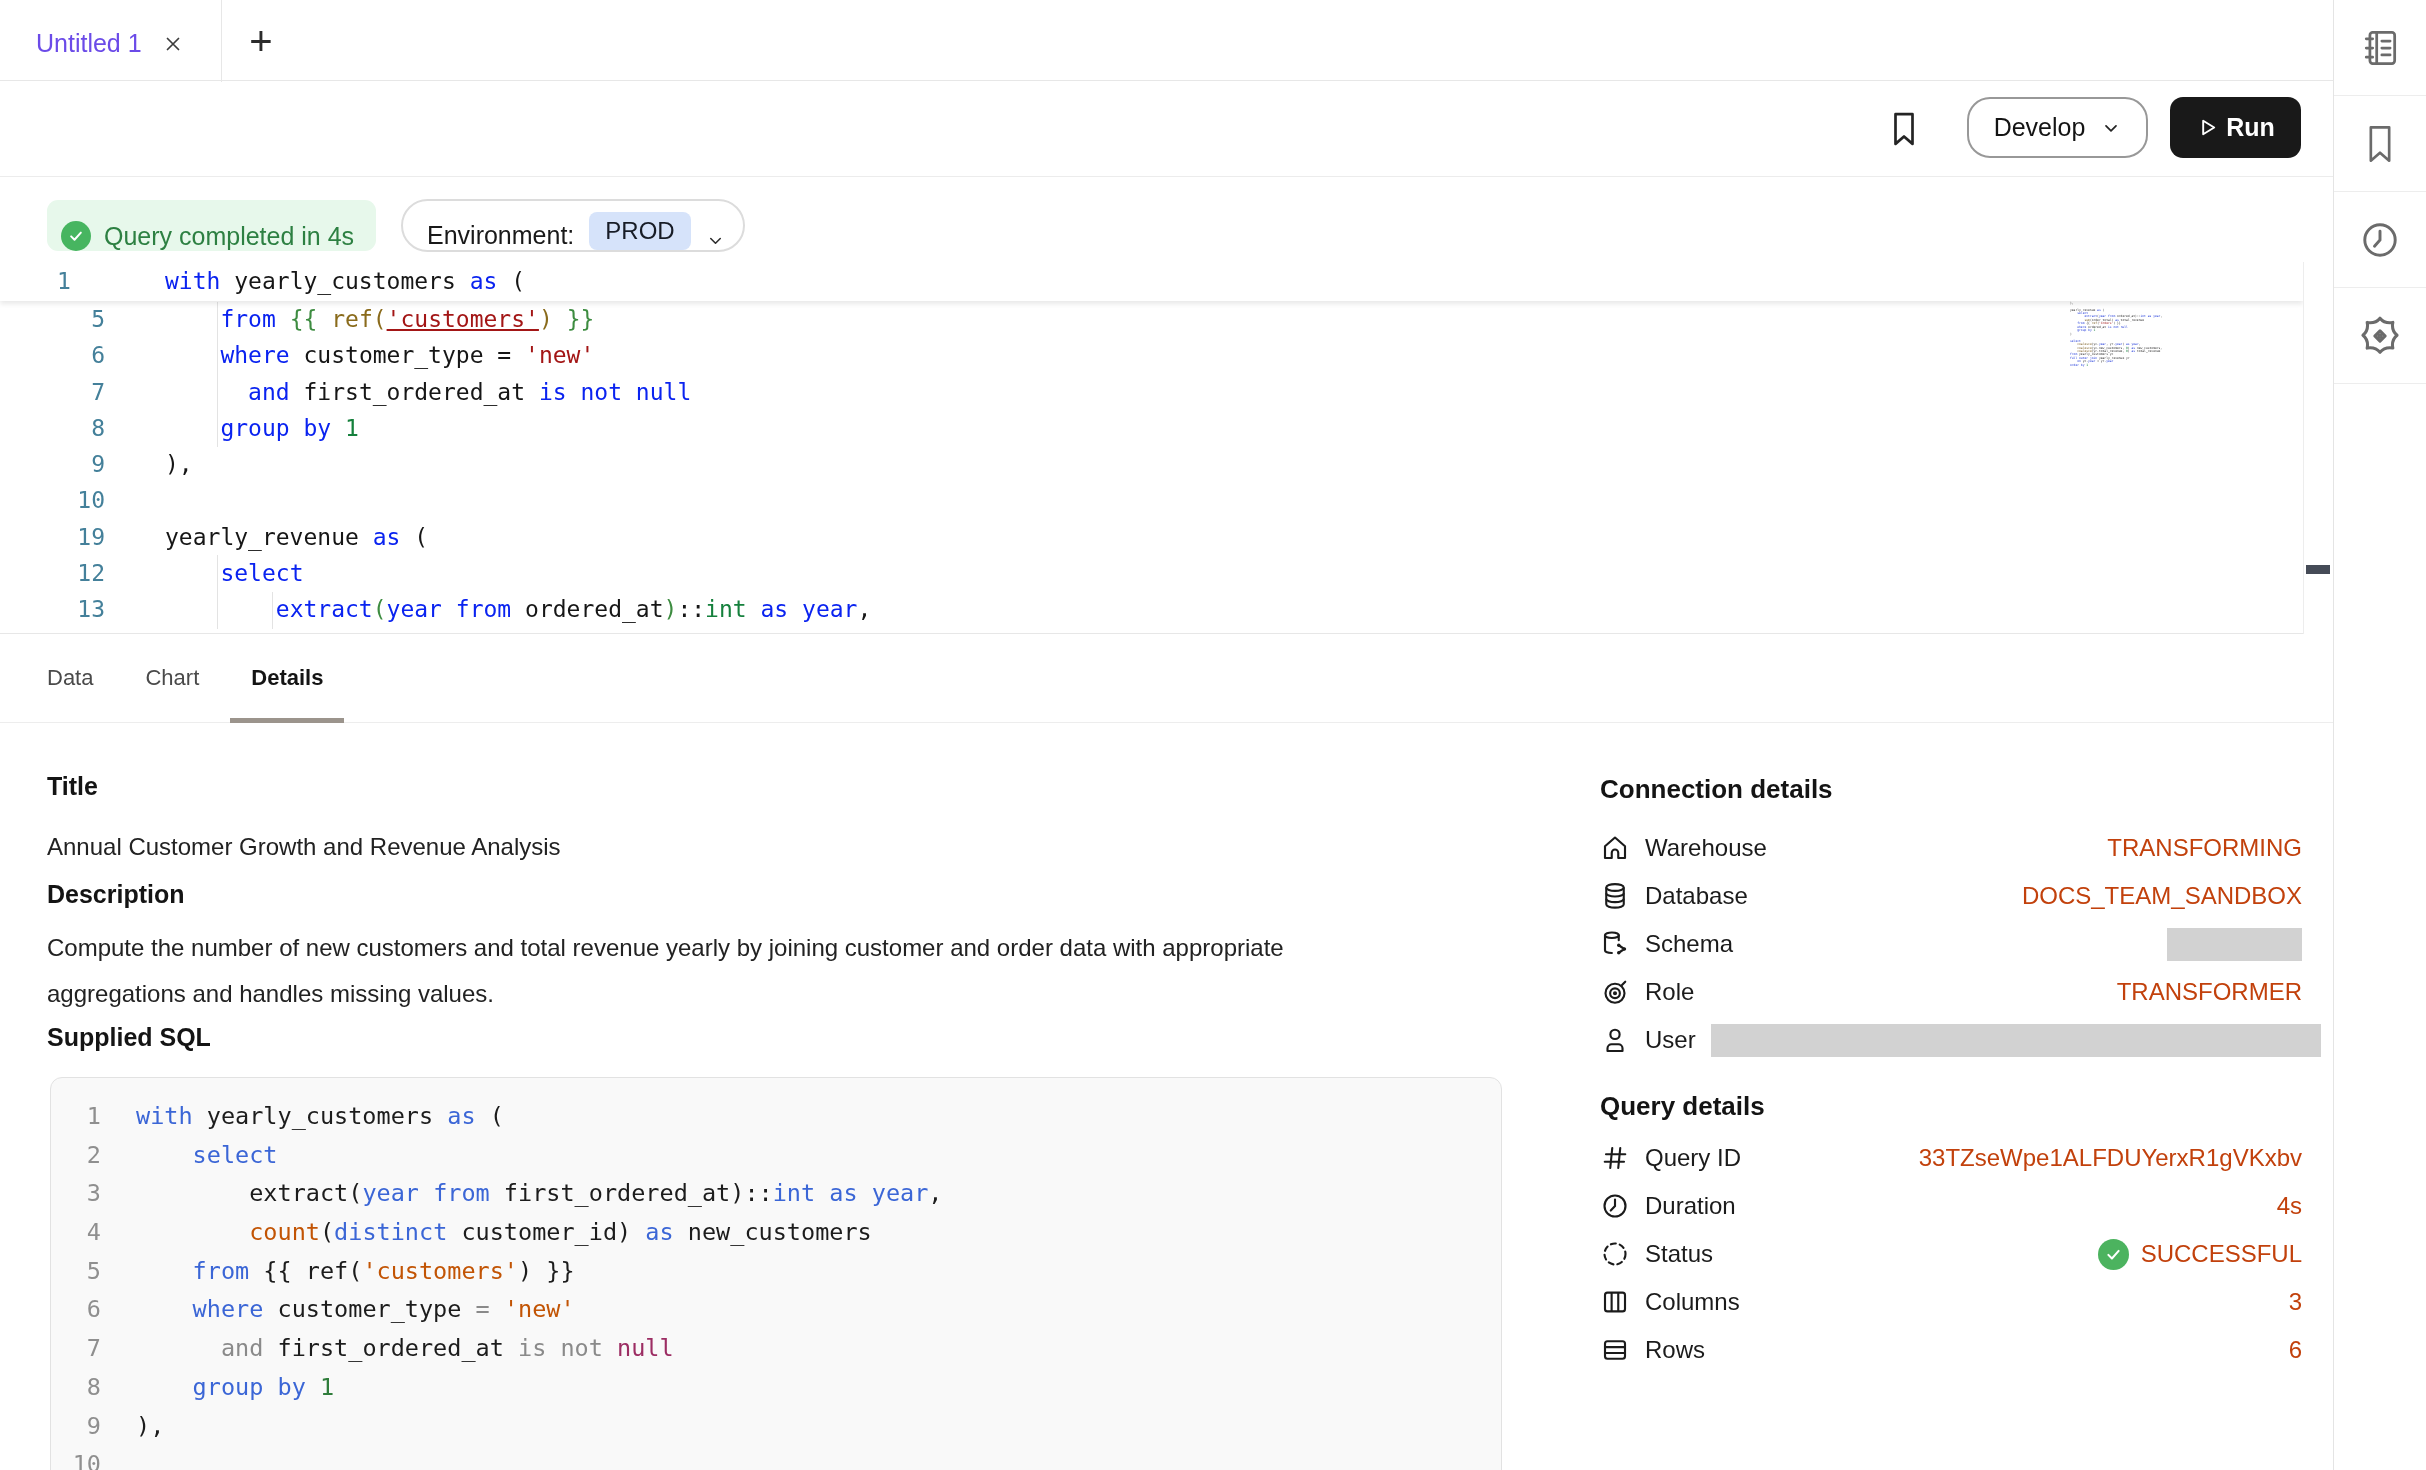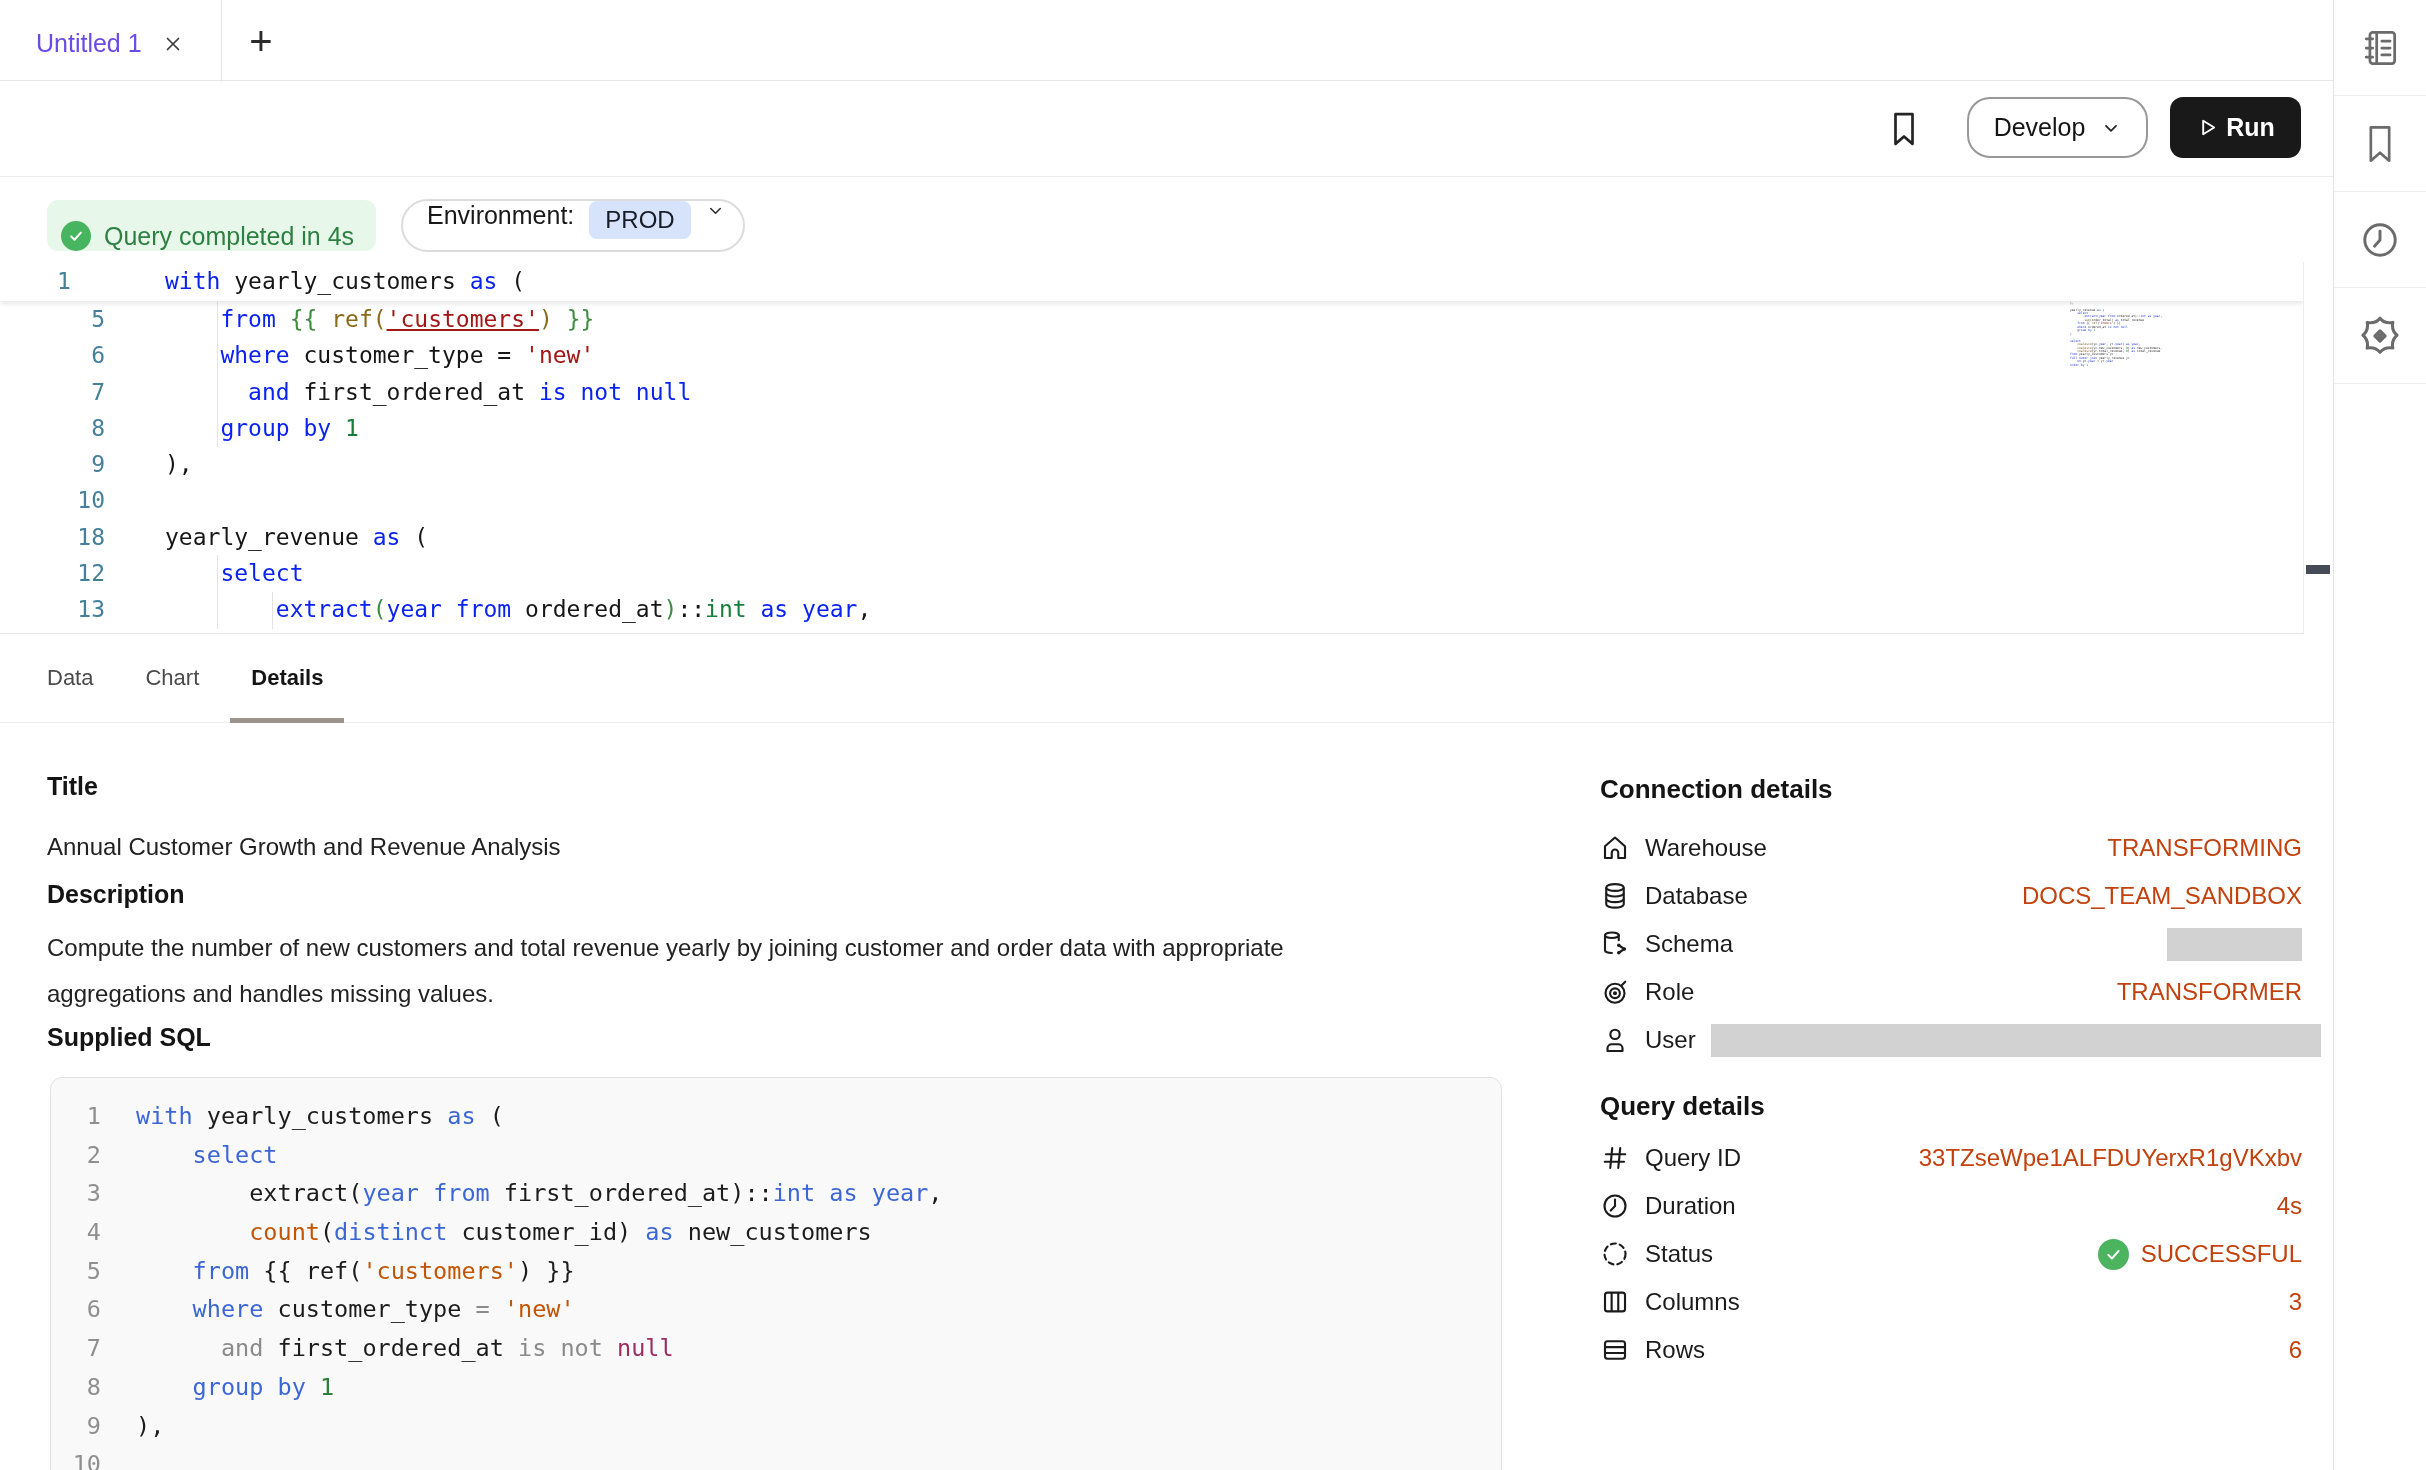--- a/index.html
+++ b/index.html
@@ -22,21 +22,21 @@
                  display:flex; align-items:center; justify-content:center; gap:16px; font-size:25px; color:#141414; background:#fff; cursor:pointer; }
   .run-btn { position:absolute; left:2170px; top:15px; width:131px; height:61px; background:#191919; border-radius:13px; color:#fff;
              display:flex; align-items:center; justify-content:center; gap:7px; font-size:25px; font-weight:600; cursor:pointer; }
 
   
   .query-pill { position:absolute; left:47px; top:200px; height:51px; background:#e7f8eb; border-radius:11px;
                 display:flex; align-items:flex-end; gap:13px; padding:0 22px 0 14px; }
   .check-circle { width:30px; height:30px; border-radius:50%; background:#47b560; display:flex; align-items:center; justify-content:center; flex:none; }
   .query-pill-text { color:#2d8042; font-size:25px; font-weight:500; }
   .env-pill { position:absolute; left:401px; top:199px; height:53px; background:#fff; border:2px solid #dcdcdc; border-radius:27px;
-              display:flex; align-items:flex-start; gap:15px; padding:0 18px 0 24px; cursor:pointer; }
+              display:flex; align-items:flex-end; gap:15px; padding:0 18px 0 24px; cursor:pointer; }
   .env-label { font-size:25px; color:#191919; }
   .env-chip { background:#d6e3fa; border-radius:8px; padding:5px 16px; font-size:24px; color:#171c26; }
 
   
   .editor { position:absolute; left:0; top:262px; width:2303px; height:372px; border-bottom:1px solid #e7e7e7;
             font-family:"DejaVu Sans Mono", monospace; font-size:23px; background:#fff; overflow:hidden; }
   .ed-row { display:flex; height:36.3px; line-height:36.3px; white-space:pre; }
   .ed-row.sticky { height:39px; line-height:39px; position:relative; z-index:2; background:#fff;
                    box-shadow:0 3px 5px rgba(0,0,0,.09); }
   .ed-gut { width:105px; flex:none; text-align:right; color:#44809a; }
@@ -165,21 +165,21 @@
 
   <div class="editor theme-editor">
     <div class="ed-row sticky" id="sticky-row"><span class="ed-gut left">1</span><span class="ed-code"><span class="tk-k">with</span><span class="tk-p"> yearly_customers </span><span class="tk-k">as</span><span class="tk-p"> (</span></span></div>
     <div id="editor-lines">
         <div class="ed-row"><span class="ed-gut">5</span><span class="ed-code"><span class="tk-p">    </span><span class="tk-k">from</span><span class="tk-p"> </span><span class="tk-j">{{</span><span class="tk-p"> </span><span class="tk-f">ref(</span><span class="tk-su">'customers'</span><span class="tk-f">)</span><span class="tk-p"> </span><span class="tk-j">}}</span></span></div>
         <div class="ed-row"><span class="ed-gut">6</span><span class="ed-code"><span class="tk-p">    </span><span class="tk-k">where</span><span class="tk-p"> customer_type = </span><span class="tk-s">'new'</span></span></div>
         <div class="ed-row"><span class="ed-gut">7</span><span class="ed-code"><span class="tk-p">      </span><span class="tk-k">and</span><span class="tk-p"> first_ordered_at </span><span class="tk-k">is</span><span class="tk-p"> </span><span class="tk-k">not</span><span class="tk-p"> </span><span class="tk-k">null</span></span></div>
         <div class="ed-row"><span class="ed-gut">8</span><span class="ed-code"><span class="tk-p">    </span><span class="tk-k">group</span><span class="tk-p"> </span><span class="tk-k">by</span><span class="tk-p"> </span><span class="tk-n">1</span></span></div>
         <div class="ed-row"><span class="ed-gut">9</span><span class="ed-code"><span class="tk-p">),</span></span></div>
         <div class="ed-row"><span class="ed-gut">10</span><span class="ed-code"></span></div>
-        <div class="ed-row"><span class="ed-gut">18</span><span class="ed-code"><span class="tk-p">yearly_revenue </span><span class="tk-k">as</span><span class="tk-p"> (</span></span></div>
+        <div class="ed-row"><span class="ed-gut">19</span><span class="ed-code"><span class="tk-p">yearly_revenue </span><span class="tk-k">as</span><span class="tk-p"> (</span></span></div>
         <div class="ed-row"><span class="ed-gut">12</span><span class="ed-code"><span class="tk-p">    </span><span class="tk-k">select</span></span></div>
         <div class="ed-row"><span class="ed-gut">13</span><span class="ed-code"><span class="tk-p">        </span><span class="tk-k">extract</span><span class="tk-j">(</span><span class="tk-k">year</span><span class="tk-p"> </span><span class="tk-k">from</span><span class="tk-p"> ordered_at</span><span class="tk-j">)</span><span class="tk-p">::</span><span class="tk-n">int</span><span class="tk-p"> </span><span class="tk-k">as</span><span class="tk-p"> </span><span class="tk-k">year</span><span class="tk-p">,</span></span></div>
       </div>
     <div class="indent-guide" style="left:217px; top:40px; height:145px;"></div>
     <div class="indent-guide" style="left:217px; top:293px; height:74px;"></div>
     <div class="indent-guide" style="left:272px; top:330px; height:37px;"></div>
     <div class="minimap" id="minimap"><span class="mk">with</span> yearly_customers <span class="mk">as</span> (<br>    <span class="mk">select</span><br>        <span class="mk">extract</span>(<span class="mk">year</span> <span class="mk">from</span> first_ordered_at)::<span class="mk">int</span> <span class="mk">as</span> <span class="mk">year</span>,<br>        <span class="mf">count</span>(<span class="mk">distinct</span> customer_id) <span class="mk">as</span> new_customers<br>    <span class="mk">from</span> {{ <span class="mf">ref</span>(<span class="ms">'customers'</span>) }}<br>    <span class="mk">where</span> customer_type = <span class="ms">'new'</span><br>      <span class="mk">and</span> first_ordered_at <span class="mk">is</span> <span class="mk">not</span> <span class="mk">null</span><br>    <span class="mk">group</span> <span class="mk">by</span> <span class="mn">1</span><br>),<br><br>yearly_revenue <span class="mk">as</span> (<br>    <span class="mk">select</span><br>        <span class="mk">extract</span>(<span class="mk">year</span> <span class="mk">from</span> ordered_at)::<span class="mk">int</span> <span class="mk">as</span> <span class="mk">year</span>,<br>        <span class="mf">sum</span>(order_total) <span class="mk">as</span> total_revenue<br>    <span class="mk">from</span> {{ <span class="mf">ref</span>(<span class="ms">'orders'</span>) }}<br>    <span class="mk">where</span> ordered_at <span class="mk">is</span> <span class="mk">not</span> <span class="mk">null</span><br>    <span class="mk">group</span> <span class="mk">by</span> <span class="mn">1</span><br>)<br><br><span class="mk">select</span><br>    <span class="mf">coalesce</span>(yc.<span class="mk">year</span>, yr.<span class="mk">year</span>) <span class="mk">as</span> <span class="mk">year</span>,<br>    <span class="mf">coalesce</span>(yc.new_customers, <span class="mn">0</span>) <span class="mk">as</span> new_customers,<br>    <span class="mf">coalesce</span>(yr.total_revenue, <span class="mn">0</span>) <span class="mk">as</span> total_revenue<br><span class="mk">from</span> yearly_customers yc<br><span class="mk">full</span> <span class="mk">outer</span> <span class="mk">join</span> yearly_revenue yr<br>    <span class="mk">on</span> yc.<span class="mk">year</span> = yr.<span class="mk">year</span><br><span class="mk">order</span> <span class="mk">by</span> <span class="mn">1</span></div>
   </div>
   <div class="scroll-sep"></div>
   <div class="scroll-thumb"></div>

